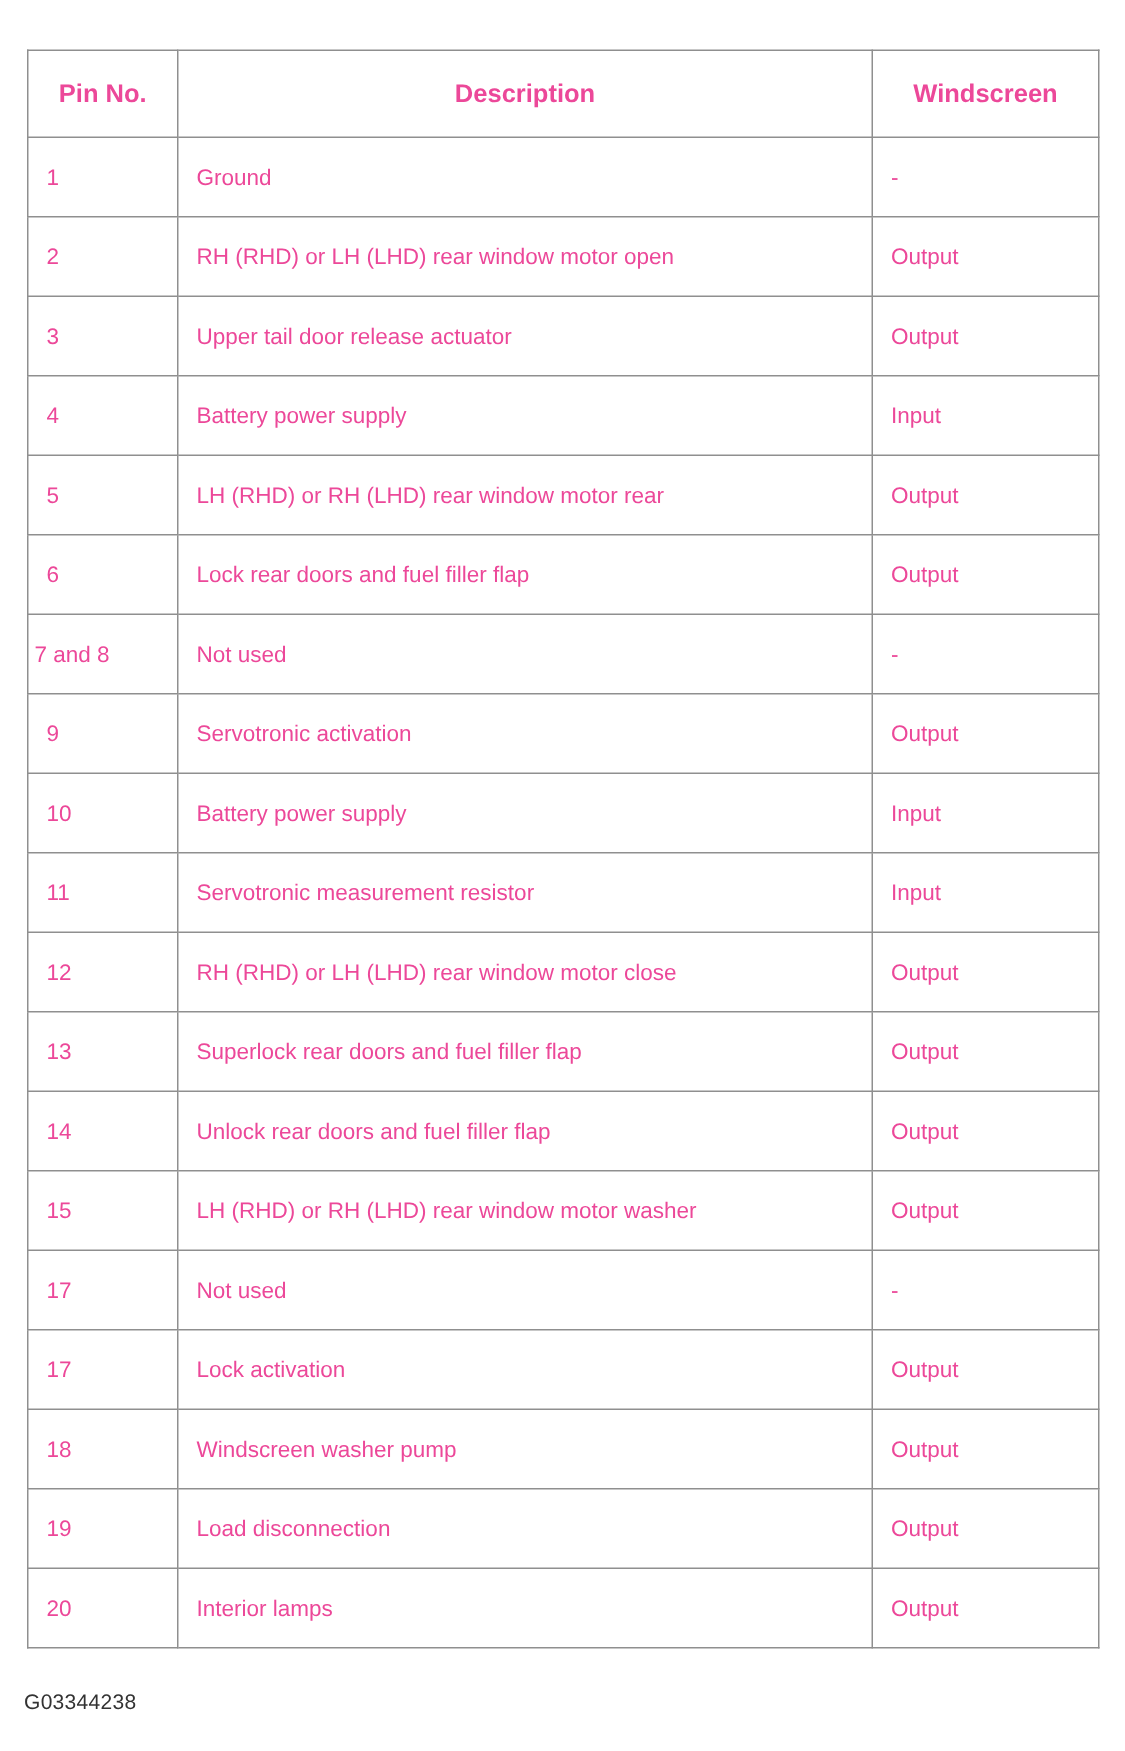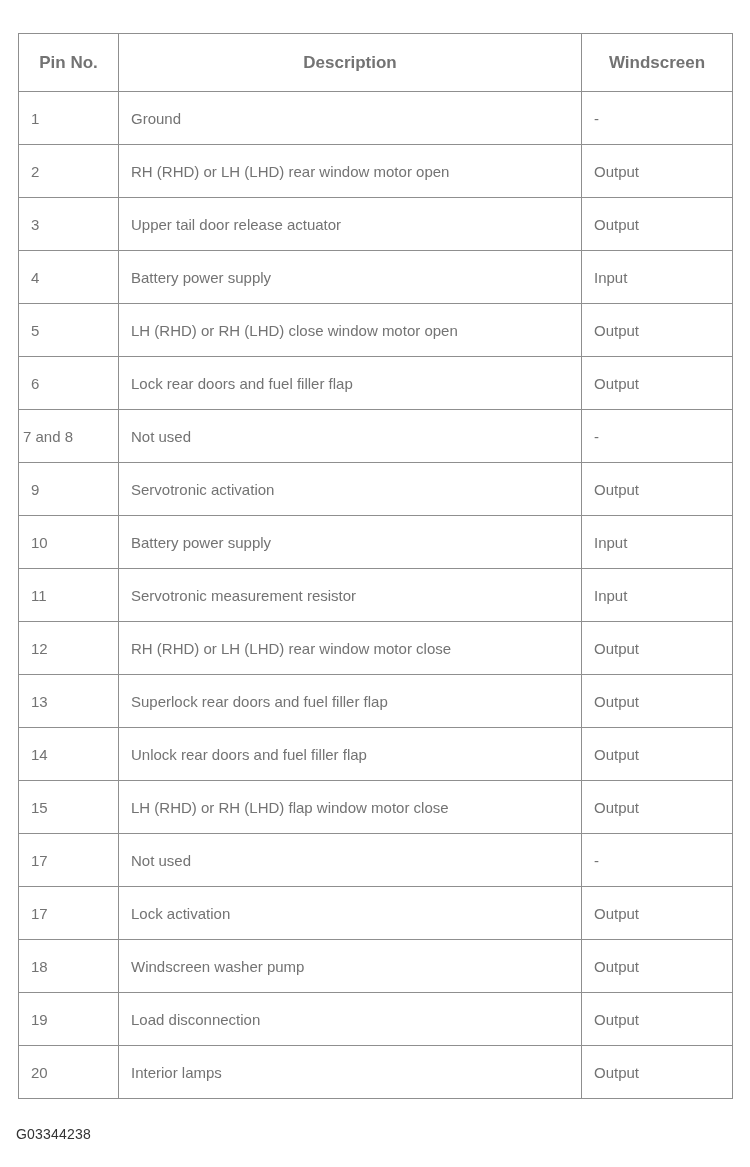--- a/index.html
+++ b/index.html
@@ -30,21 +30,21 @@
   table.pin-table col.c-desc  { width: 463px; }
   table.pin-table col.c-io    { width: 151px; }
 
   table.pin-table th,
   table.pin-table td {
     border: 1px solid #8f8f8f;
     padding: 0 12px;
     vertical-align: middle;
     font-size: 15px;
     font-weight: normal;
-    color: #737373;
+    color: #ec4899;
     height: 53px;
     box-sizing: border-box;
     background: #ffffff;
   }
   table.pin-table thead th {
     height: 58px;
     font-size: 17px;
     font-weight: bold;
   }
   th.h-pin { text-align: center; }
@@ -108,21 +108,21 @@
         <td class="desc">Upper tail door release actuator</td>
         <td class="io">Output</td>
       </tr>
       <tr>
         <td class="pin">4</td>
         <td class="desc">Battery power supply</td>
         <td class="io">Input</td>
       </tr>
       <tr>
         <td class="pin">5</td>
-        <td class="desc">LH (RHD) or RH (LHD) close window motor open</td>
+        <td class="desc">LH (RHD) or RH (LHD) rear window motor rear</td>
         <td class="io">Output</td>
       </tr>
       <tr>
         <td class="pin">6</td>
         <td class="desc">Lock rear doors and fuel filler flap</td>
         <td class="io">Output</td>
       </tr>
       <tr>
         <td class="pin narrow-label">7 and 8</td>
         <td class="desc">Not used</td>
@@ -153,21 +153,21 @@
         <td class="desc">Superlock rear doors and fuel filler flap</td>
         <td class="io">Output</td>
       </tr>
       <tr>
         <td class="pin">14</td>
         <td class="desc">Unlock rear doors and fuel filler flap</td>
         <td class="io">Output</td>
       </tr>
       <tr>
         <td class="pin">15</td>
-        <td class="desc">LH (RHD) or RH (LHD) flap window motor close</td>
+        <td class="desc">LH (RHD) or RH (LHD) rear window motor washer</td>
         <td class="io">Output</td>
       </tr>
       <tr>
         <td class="pin">17</td>
         <td class="desc">Not used</td>
         <td class="io">-</td>
       </tr>
       <tr>
         <td class="pin">17</td>
         <td class="desc">Lock activation</td>

